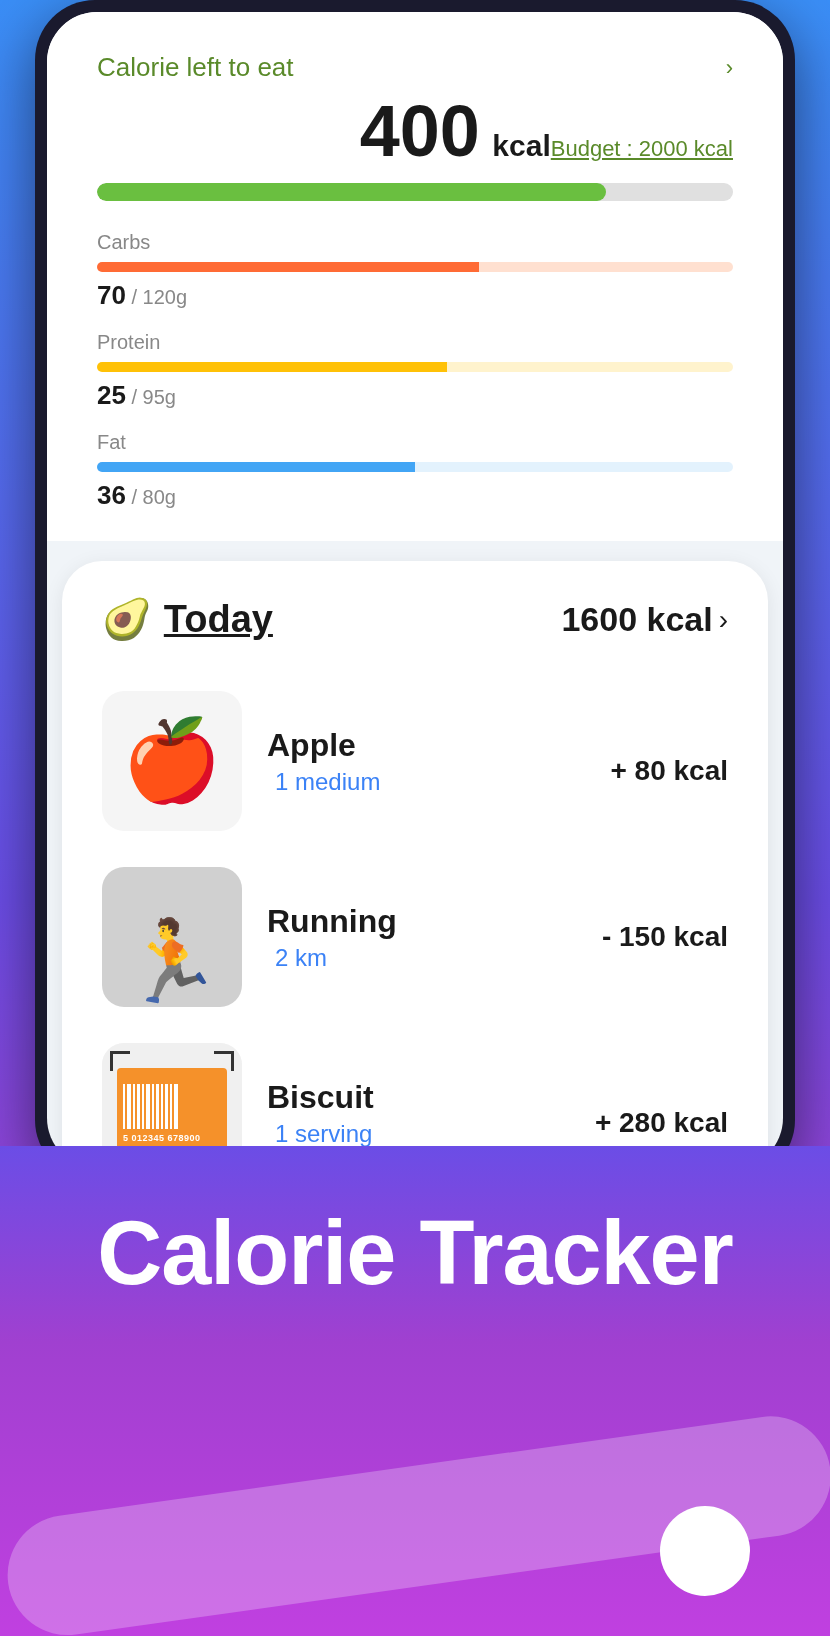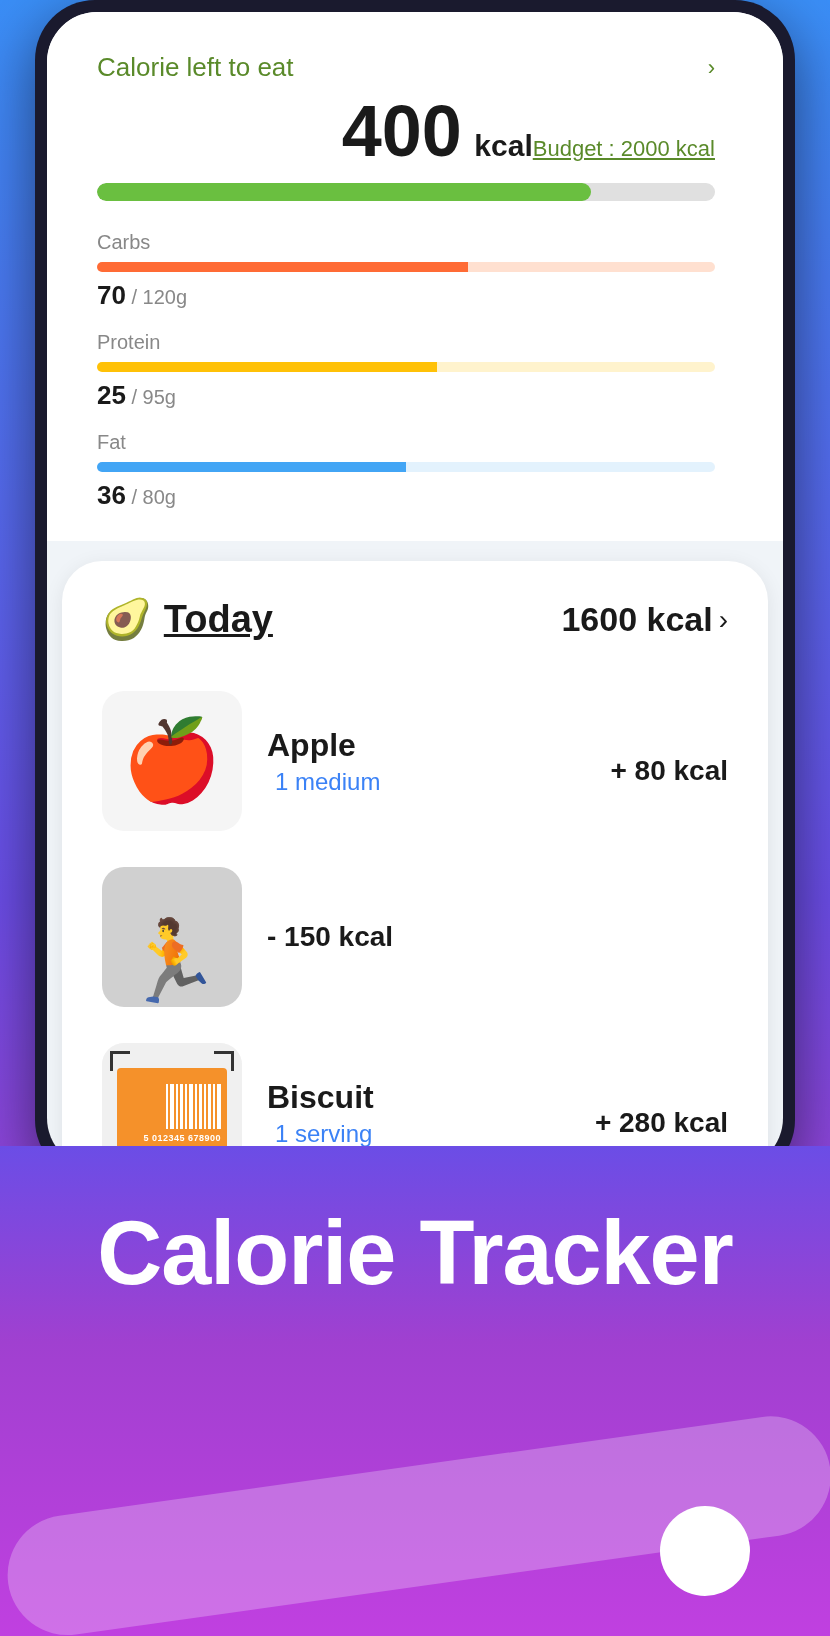--- a/index.html
+++ b/index.html
@@ -33,21 +33,21 @@
       right: 12px;
       bottom: 12px;
       background: #f0f4f8;
       border-radius: 50px;
       overflow: hidden;
     }
 
     
     .calorie-header {
       background: #ffffff;
-      padding: 40px 68px 30px 50px;
+      padding: 40px 50px 30px 50px;
     }
 
     .calorie-left-label {
       display: flex;
       align-items: center;
       justify-content: space-between;
       margin-bottom: 12px;
     }
 
     .calorie-left-text {
@@ -267,21 +267,21 @@
     .corner.bl { bottom: 8px; left: 8px; border-width: 0 0 3px 3px; }
     .corner.br { bottom: 8px; right: 8px; border-width: 0 3px 3px 0; }
 
     .barcode-inner {
       background: #f5912a;
       width: 110px;
       height: 90px;
       border-radius: 4px;
       display: flex;
       flex-direction: column;
-      align-items: flex-end;
+      align-items: flex-start;
       justify-content: center;
       padding: 6px;
     }
 
     .barcode-lines {
       display: flex;
       gap: 2px;
       margin-bottom: 4px;
     }
 
@@ -444,20 +444,24 @@
           <div class="item-detail">1 medium</div>
         </div>
         <div class="item-calories positive">+ 80 kcal</div>
       </div>
 
       <div class="item-row">
         <div class="item-image-container">
           <div class="running-container">
             <span class="running-figure">🏃</span>
           </div>
+        </div>
+        <div class="item-info">
+          <div class="item-name">Running</div>
+          <div class="item-detail">2 km</div>
         </div>
         <div class="item-calories negative">-  150 kcal</div>
       </div>
 
       <div class="item-row">
         <div class="item-image-container">
           <div class="barcode-container">
             <div class="barcode-corners">
               <div class="corner tl"></div>
               <div class="corner tr"></div>

